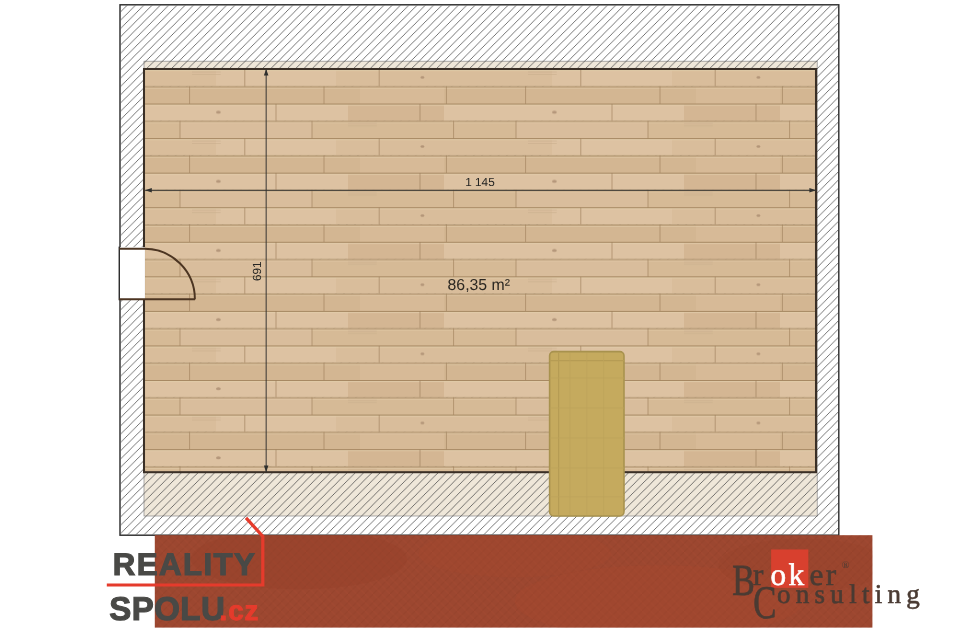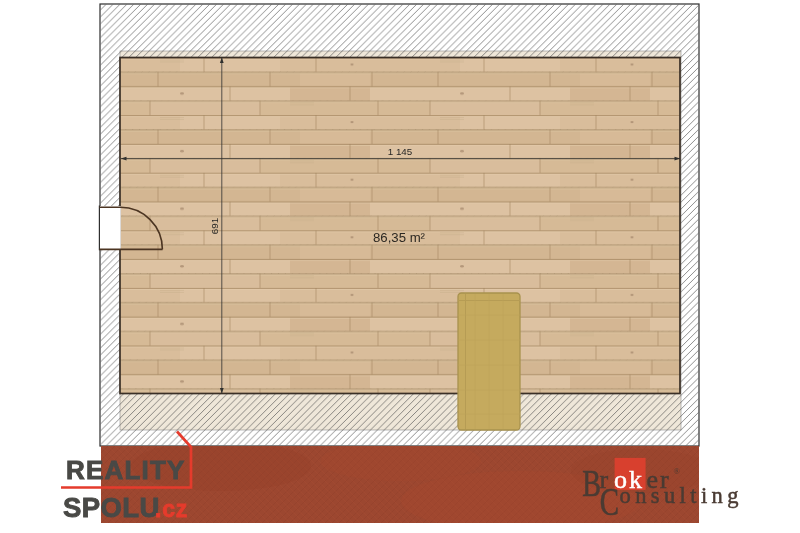--- a/index.html
+++ b/index.html
@@ -1,17 +1,17 @@
 <!DOCTYPE html>
 <html><head>
 <meta charset="utf-8">
 <style>
   html,body{margin:0;padding:0;background:#ffffff;width:800px;height:533px;overflow:hidden;}
   body{font-family:"Liberation Sans", sans-serif;position:relative;}
-  .abs{position:absolute;}
+  .abs{position:absolute;margin-left:28px;}
 </style>
 </head>
 <body>
 <svg width="800" height="533" viewBox="0 0 800 533" xmlns="http://www.w3.org/2000/svg" style="position:absolute;left:0;top:0">
   <defs>
 
     <pattern id="hatch" width="6.9" height="6.9" patternUnits="userSpaceOnUse">
       <path d="M-1.7,1.7 L1.7,-1.7 M-1.7,8.6 L8.6,-1.7 M5.2,8.6 L8.6,5.2" stroke="#4c4c4c" stroke-width="0.75" fill="none"></path>
     </pattern>
     <pattern id="wood" width="280" height="57.6" patternUnits="userSpaceOnUse" patternTransform="translate(120,57.5)">

